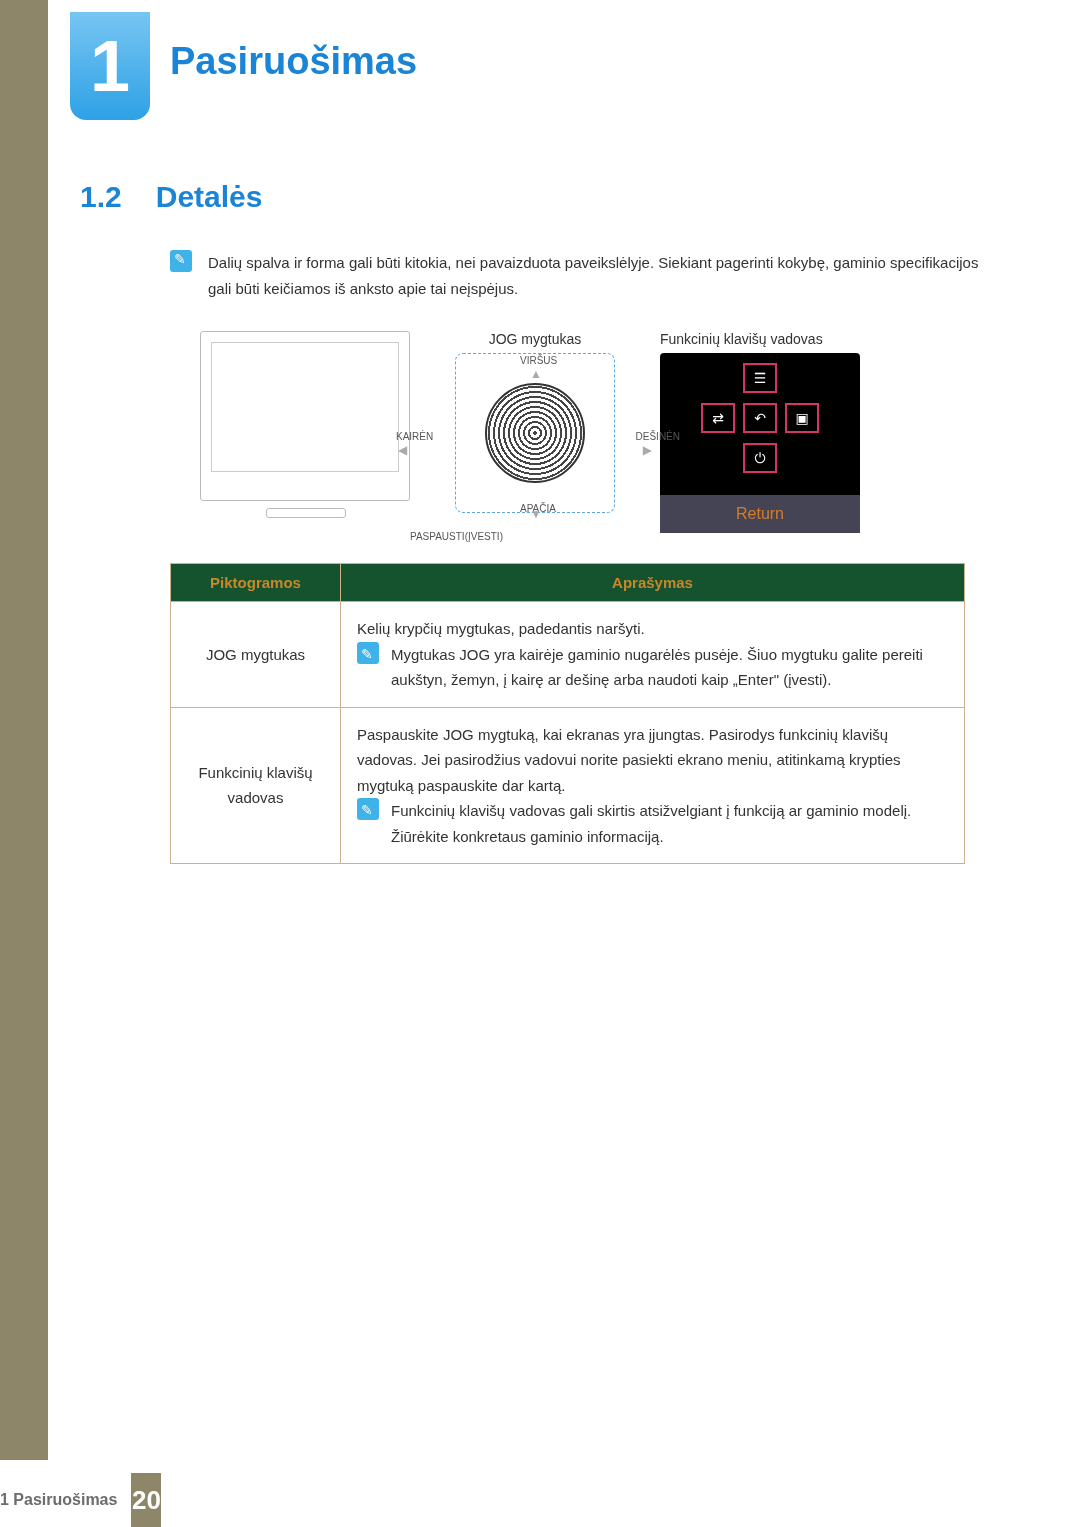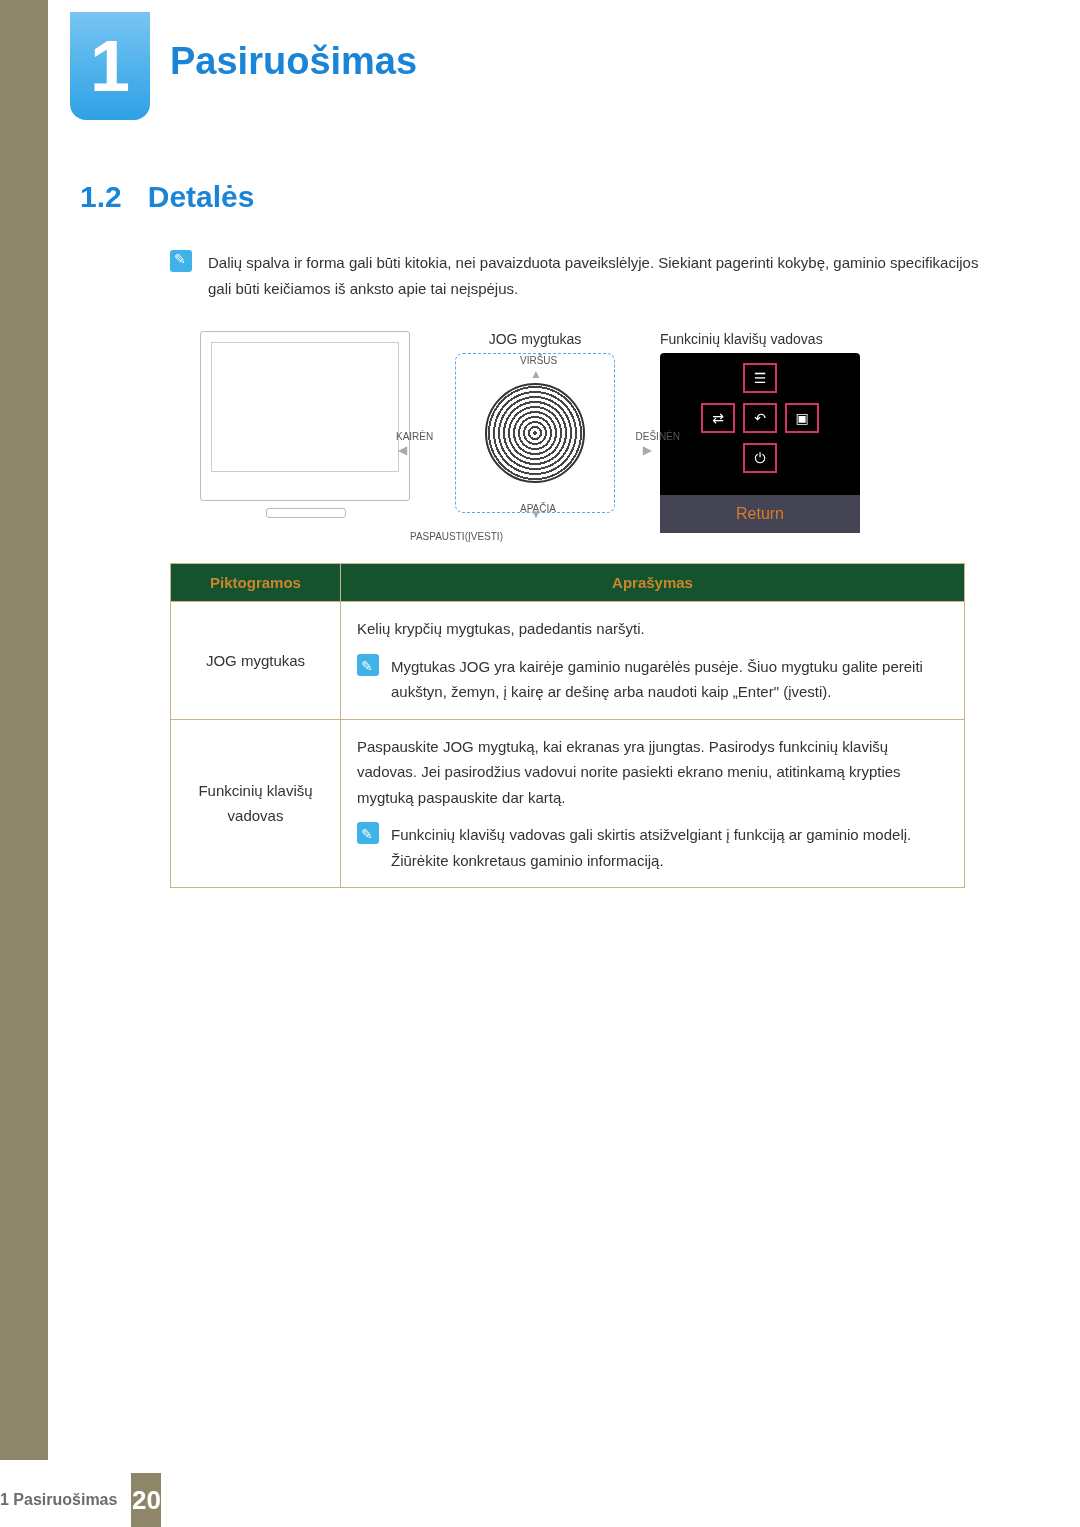--- a/index.html
+++ b/index.html
@@ -43,21 +43,21 @@
     font-weight: bold;
   }
   .content {
     position: absolute;
     left: 80px;
     top: 180px;
     width: 900px;
   }
   .sec-head {
     display: flex;
-    gap: 26px;
+    gap: 34px;
     color: #1a84d6;
     font-size: 30px;
     font-weight: bold;
     margin-bottom: 36px;
   }
   .subsec-head {
     color: #1a84d6;
     font-size: 20px;
     font-weight: bold;
     margin-left: 90px;
@@ -174,21 +174,21 @@
     border: 1px solid #c9b38a;
   }
   table.descTable td {
     border: 1px solid #c9b38a;
     padding: 14px 16px;
     font-size: 15px;
     line-height: 1.7;
     vertical-align: middle;
   }
   .cell-icon { vertical-align:top; width:170px; text-align:center; }
-  .inner-note { display:flex; gap:12px; margin-top:12px; }
+  .inner-note { display:flex; gap:12px; }
   .inner-note .note-icon { flex-shrink:0; }
   .footer {
     position:absolute;
     bottom:0; left:0;
     width:1080px; height:54px;
     display:flex; align-items:center;
   }
   .footer-label {
     color:#6c6c6c; font-weight:bold; font-size:16px;
     margin-right:14px;

